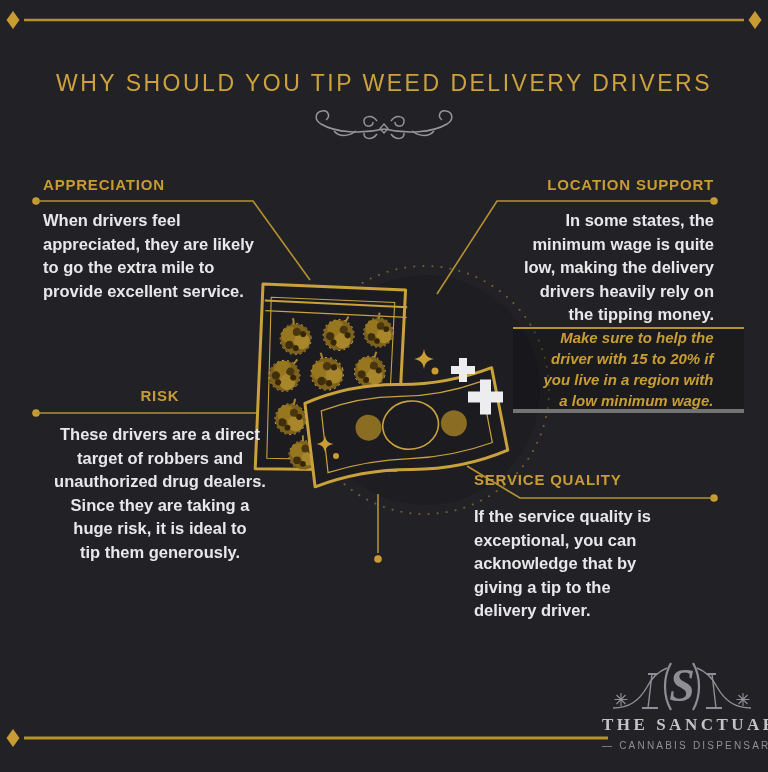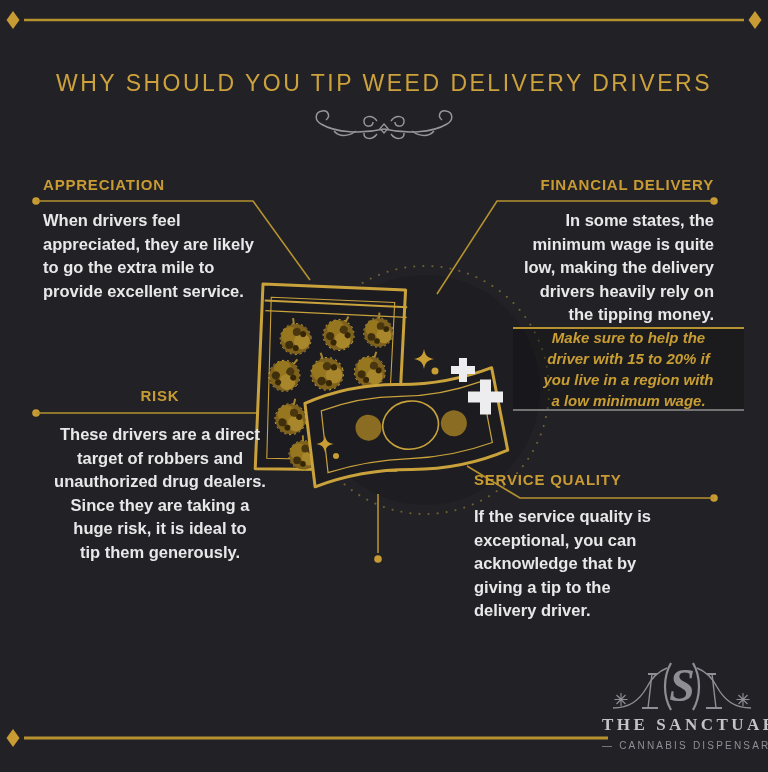--- a/index.html
+++ b/index.html
@@ -20,23 +20,23 @@
   .sec .body{
     margin:0;color:#E8E8EA;font-size:16.5px;line-height:23.5px;
     white-space:pre-line;font-weight:700;
   }
   .sec-appreciation{left:43px;top:176px;width:260px;text-align:left;}
   .sec-appreciation .body{margin-top:16px;}
   .sec-financial{right:54px;top:176px;width:250px;text-align:right;}
   .sec-financial .body{margin-top:16px;}
   .note-box{
     position:absolute;left:513px;top:327px;width:231px;height:80px;
-    border-top:2px solid #B5912F;border-bottom:2px solid #737373;
+    border-top:2px solid #B5912F;border-bottom:4px solid #737373;
     background:rgba(14,14,16,.35);
-    display:flex;align-items:center;justify-content:center;text-align:center;
+    display:flex;align-items:center;justify-content:center;text-align:right;
   }
   .note-box .note{
     margin:0;color:#C89D33;font-size:15px;line-height:21px;font-style:italic;
     font-weight:600;white-space:pre-line;
   }
   .sec-risk{left:30px;top:387px;width:260px;text-align:center;}
   .sec-risk .body{margin-top:19px;}
   .sec-service{right:54px;top:471px;width:240px;text-align:left;}
   .sec-service .body{margin-top:17px;}
   .sec-location{left:158px;top:568px;width:440px;text-align:center;}
@@ -173,21 +173,21 @@
 
   <div class="sec sec-appreciation">
     <h3>APPRECIATION</h3>
     <p class="body">When drivers feel
 appreciated, they are likely
 to go the extra mile to
 provide excellent service.</p>
   </div>
 
   <div class="sec sec-financial">
-    <h3>FINANCIAL DELIVERY</h3>
+    <h3>LOCATION SUPPORT</h3>
     <p class="body">In some states, the
 minimum wage is quite
 low, making the delivery
 drivers heavily rely on
 the tipping money.</p>
   </div>
 
   <div class="note-box">
     <p class="note">Make sure to help the
 driver with 15 to 20% if

